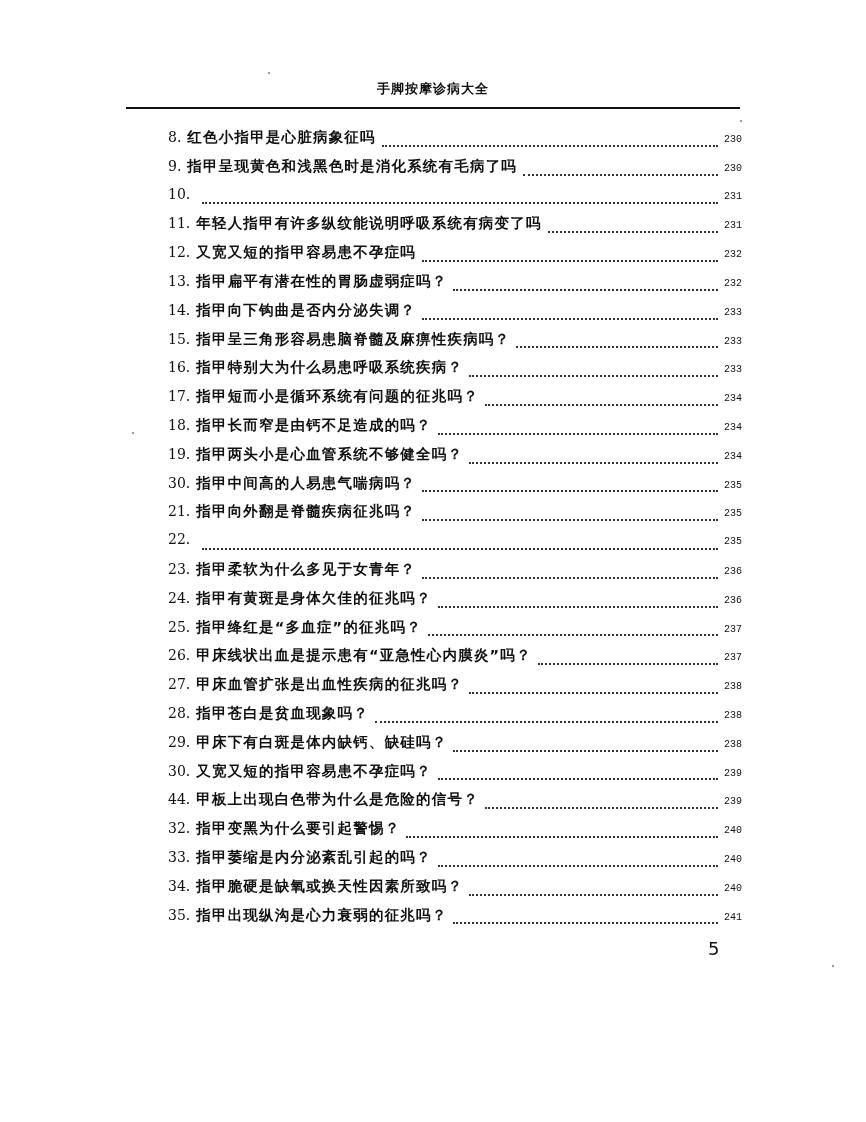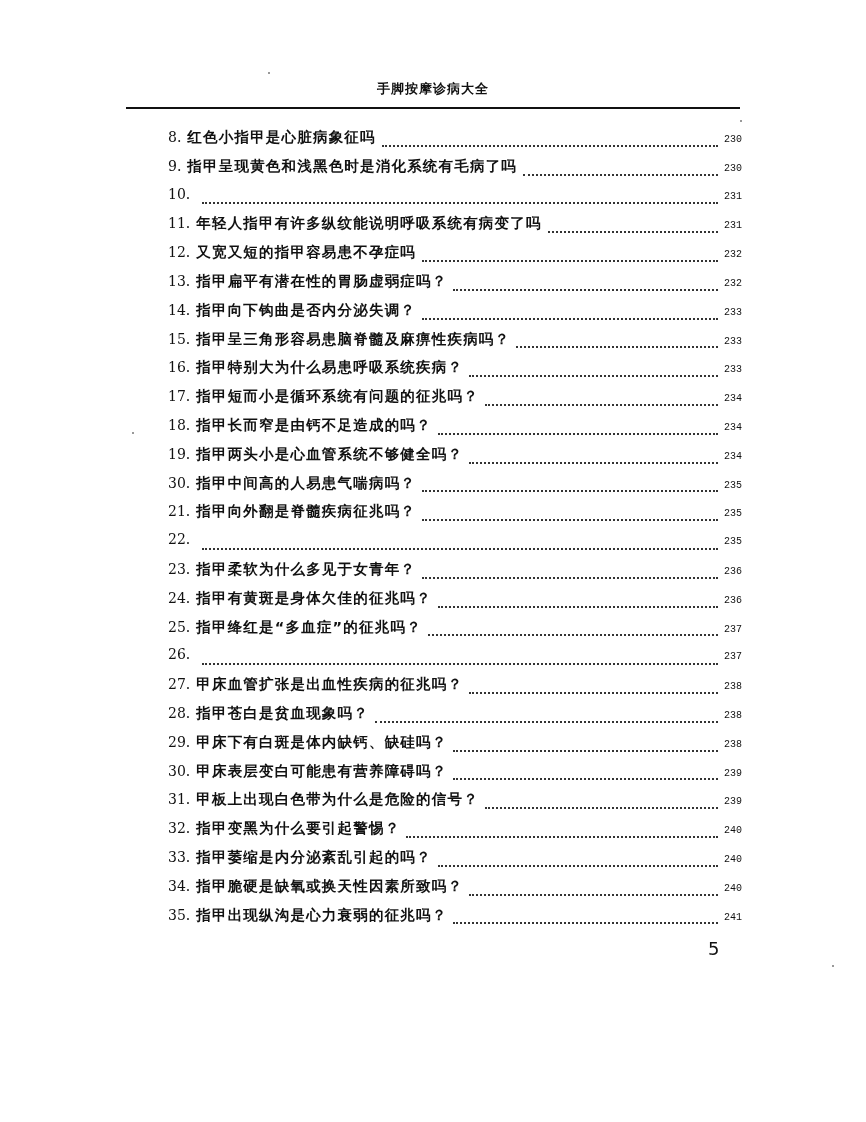--- a/index.html
+++ b/index.html
@@ -148,20 +148,21 @@
         <span class="toc-page">236</span>
       </li>
       <li class="toc-row">
         <span class="toc-num">25.</span>
         <span class="toc-text">指甲绛红是“多血症”的征兆吗？</span>
         <span class="toc-leader"></span>
         <span class="toc-page">237</span>
       </li>
       <li class="toc-row">
         <span class="toc-num">26.</span>
+        <span class="toc-text">甲床线状出血是提示患有“亚急性心内膜炎”吗？</span>
         <span class="toc-leader"></span>
         <span class="toc-page">237</span>
       </li>
       <li class="toc-row">
         <span class="toc-num">27.</span>
         <span class="toc-text">甲床血管扩张是出血性疾病的征兆吗？</span>
         <span class="toc-leader"></span>
         <span class="toc-page">238</span>
       </li>
       <li class="toc-row">
@@ -171,26 +172,26 @@
         <span class="toc-page">238</span>
       </li>
       <li class="toc-row">
         <span class="toc-num">29.</span>
         <span class="toc-text">甲床下有白斑是体内缺钙、缺硅吗？</span>
         <span class="toc-leader"></span>
         <span class="toc-page">238</span>
       </li>
       <li class="toc-row">
         <span class="toc-num">30.</span>
-        <span class="toc-text">甲床表层变白可能患有营养障碍吗？</span>
+        <span class="toc-text">又宽又短的指甲容易患不孕症吗？</span>
         <span class="toc-leader"></span>
         <span class="toc-page">239</span>
       </li>
       <li class="toc-row">
-        <span class="toc-num">31.</span>
+        <span class="toc-num">44.</span>
         <span class="toc-text">甲板上出现白色带为什么是危险的信号？</span>
         <span class="toc-leader"></span>
         <span class="toc-page">239</span>
       </li>
       <li class="toc-row">
         <span class="toc-num">32.</span>
         <span class="toc-text">指甲变黑为什么要引起警惕？</span>
         <span class="toc-leader"></span>
         <span class="toc-page">240</span>
       </li>

